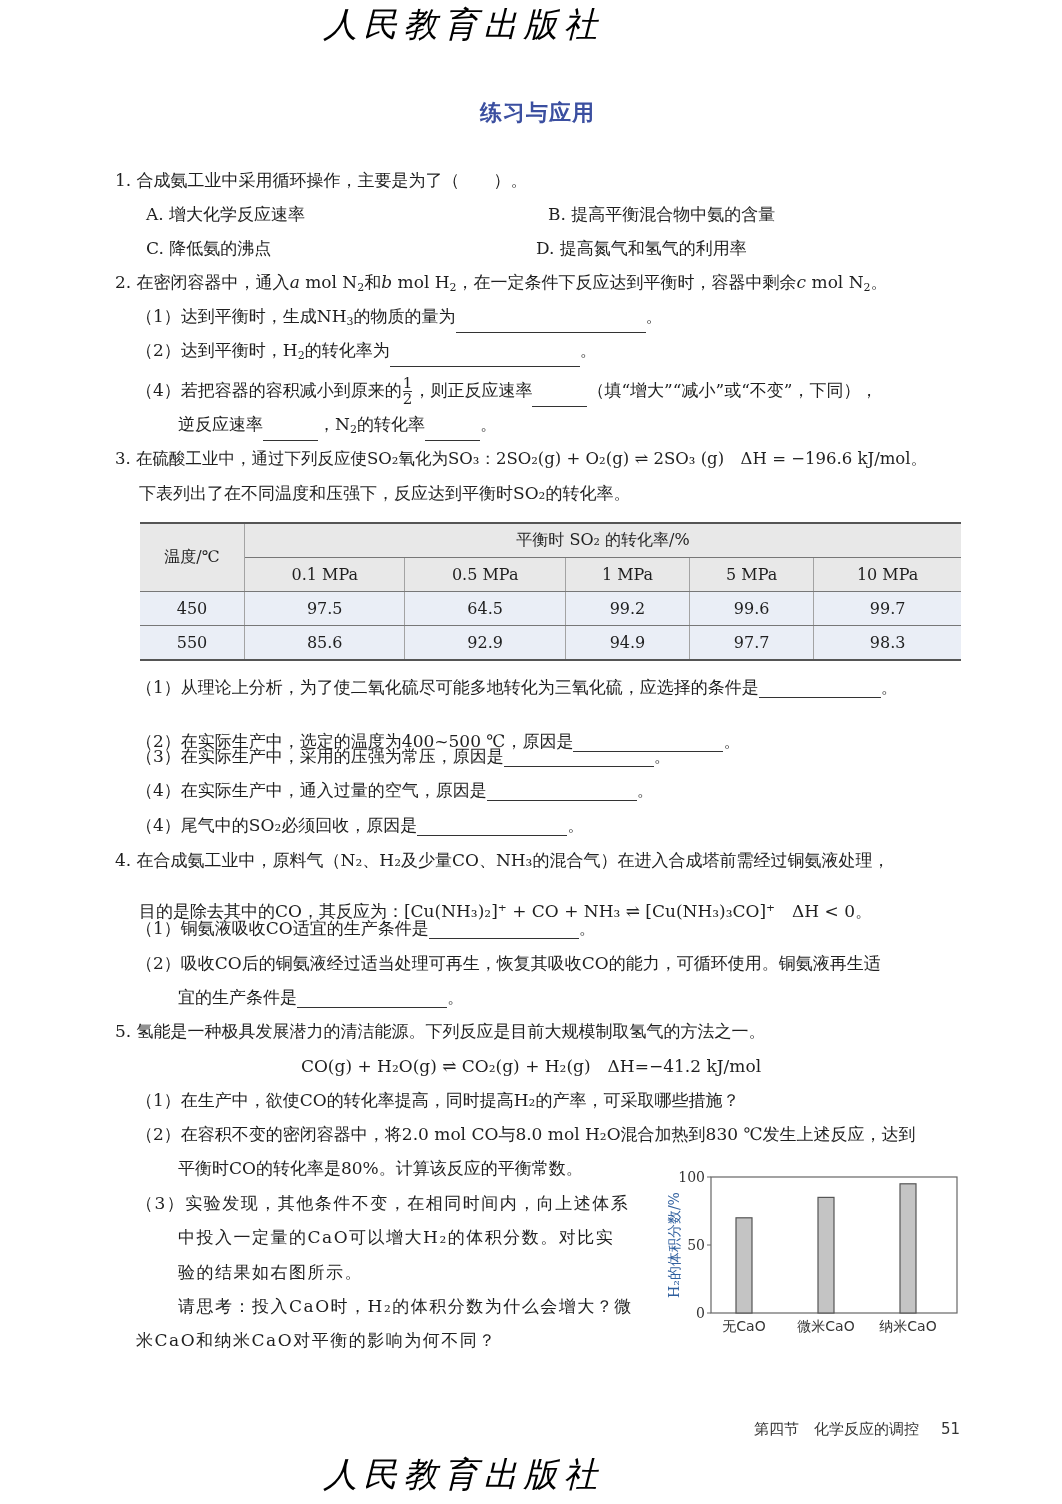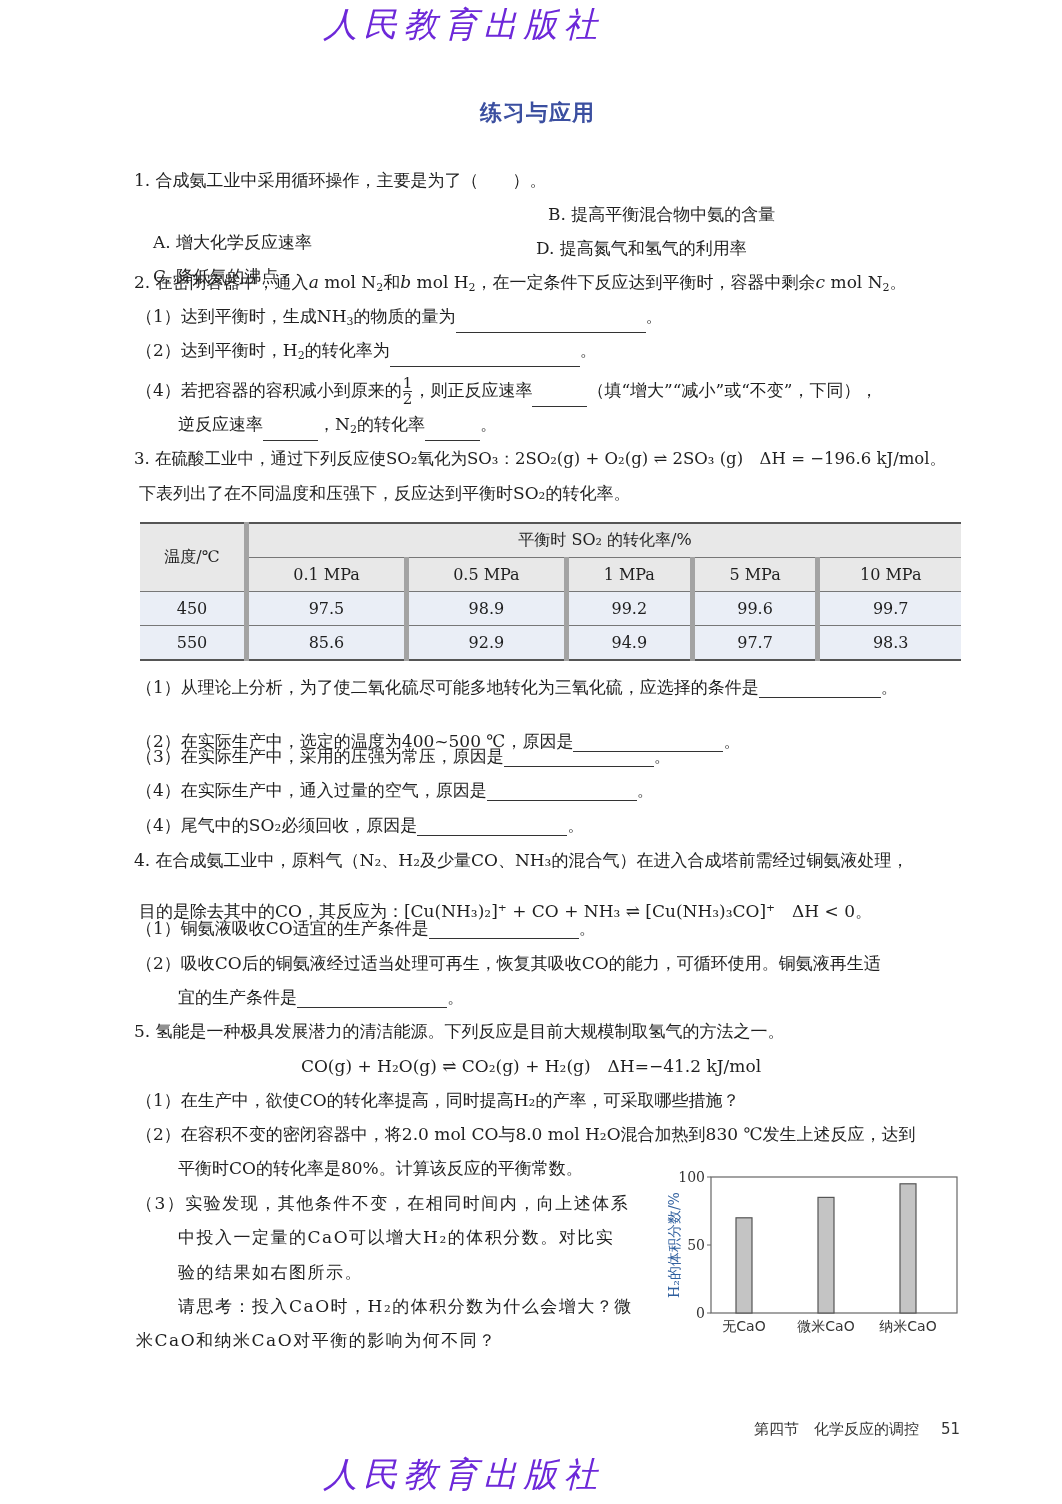--- a/index.html
+++ b/index.html
@@ -1,37 +1,37 @@
 <!DOCTYPE html>
 <html><head>
   <meta charset="utf-8">
   <style>
     html, body { margin:0; padding:0; background:#ffffff; }
     body { width:1062px; height:1504px; position:relative; overflow:hidden;
       font-family:"DejaVu Serif","Liberation Serif",serif; color:#1f1f1f; font-size:17px; }
     .abs { position:absolute; }
-    .brand { left:0; width:927px; text-align:center; color:#6d28d9;
+    .brand { left:0; width:927px; text-align:center; color:#000000;
       font-family:"DejaVu Serif",serif; font-style:italic; font-size:34px; letter-spacing:6px; }
     .brand-top { top:2px; }
     .brand-bottom { top:1452px; }
     .section-head { top:95px; left:115px; width:845px; height:36px; display:flex; align-items:center;flex-direction:column; }
     .dots { flex:1; border-top:3px dotted #7f8fc8; height:0; }
     .section-title { margin:0 14px; color:#3b4fa0; font-family:"DejaVu Sans",sans-serif; font-weight:bold; font-size:22px; letter-spacing:1px; }
     .line { position:absolute; white-space:nowrap; line-height:22px; }
-    .q { left:115px;margin-left:19px; }
-    .opt { left:153px;margin-top:28px; }
+    .q { left:115px; }
+    .opt { left:146px; }
     .sub { left:136px; }
     .cont { left:178px; }
     .blank { display:inline-block; border-bottom:1px solid #333; height:18px; vertical-align:bottom; }
     sub { font-size:11px; vertical-align:-3px; }
     .frac { display:inline-block; vertical-align:middle; text-align:center; font-size:15px; line-height:15px; margin:0 1px; }
     .frac span { display:block; }
     .frac .num { border-bottom:1px solid #333; }
     table.data { position:absolute; left:140px; top:522px; width:821px; border-collapse:collapse; font-size:16px; text-align:center; }
-    table.data td, table.data th { border-left:1px solid #666; border-right:5px solid #a3a3a3; font-weight:normal; height:33px; padding:0; }
+    table.data td, table.data th { border-left:1px solid #666; border-right:1px solid #a3a3a3; font-weight:normal; height:33px; padding:0; }
     table.data tr:first-child th { border-top:2px solid #555; }
     table.data th { background:#e8e8e8; border-bottom:1px solid #777; }
     table.data td { background:#eaeef6; border-bottom:1px solid #777; }
     table.data tr:last-child td { border-bottom:2px solid #555; }
     table.data th:first-child, table.data td:first-child { border-left:none; }
     table.data th:last-child, table.data td:last-child { border-right:none; }
     .eq-center { left:0; width:1062px; text-align:center; }
     .chart { left:655px; top:1165px; }
     .footer { top:1420px; right:102px; font-family:"DejaVu Sans",sans-serif; font-size:15px; color:#333;margin-left:24px; }
     .footer .pg { margin-left:22px; }
@@ -81,21 +81,21 @@
   <tr>
     <th>0.1 MPa</th>
     <th>0.5 MPa</th>
     <th>1 MPa</th>
     <th>5 MPa</th>
     <th>10 MPa</th>
   </tr>
   <tr>
     <td>450</td>
     <td>97.5</td>
-    <td>98.9</td>
+    <td>64.5</td>
     <td>99.2</td>
     <td>99.6</td>
     <td>99.7</td>
   </tr>
   <tr>
     <td>550</td>
     <td>85.6</td>
     <td>92.9</td>
     <td>94.9</td>
     <td>97.7</td>

